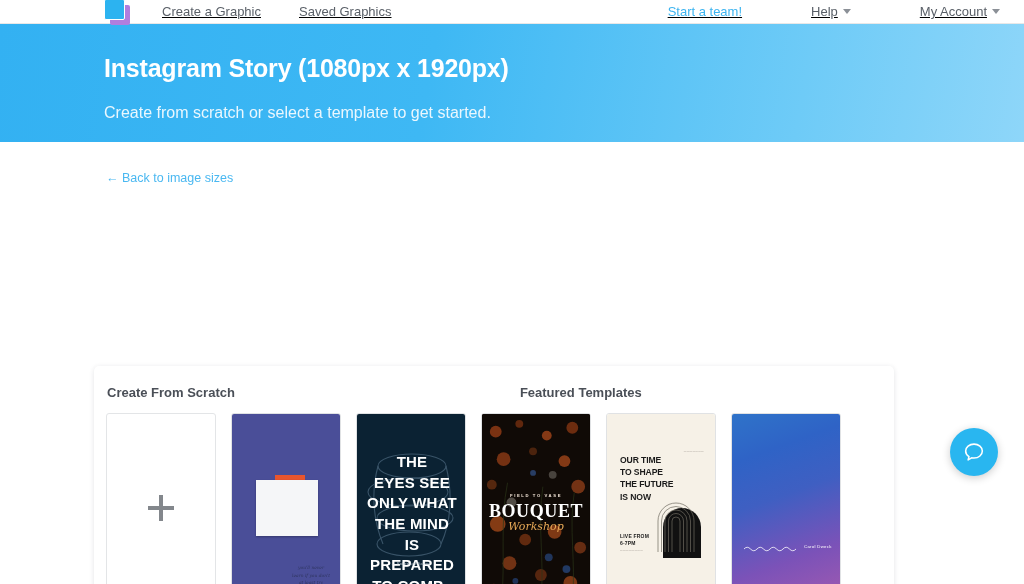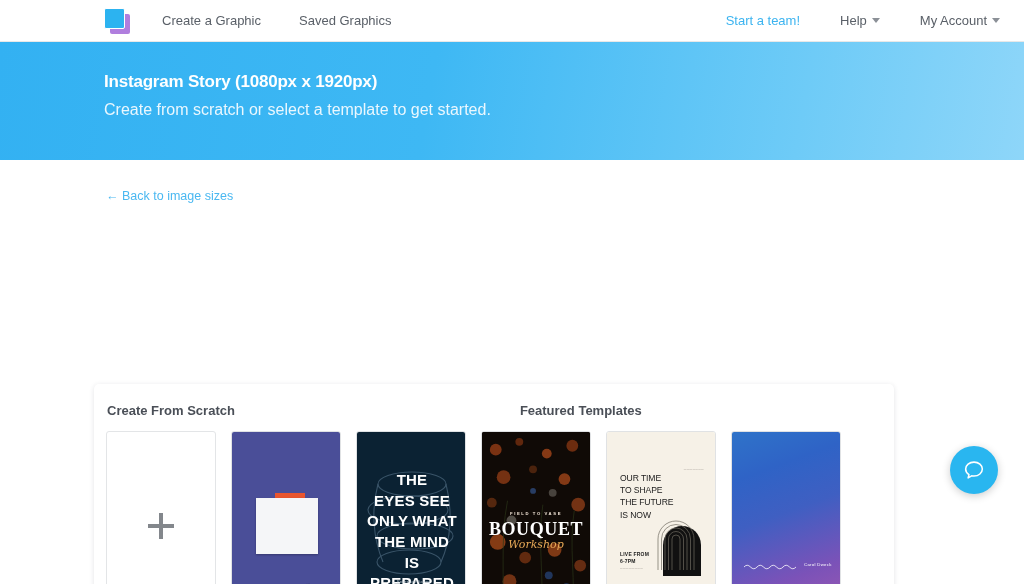--- a/index.html
+++ b/index.html
@@ -6,27 +6,28 @@
   html, body {
     width: 1024px; height: 584px;
     overflow: hidden;
     background: #ffffff;
     font-family: "Liberation Sans", sans-serif;
     -webkit-font-smoothing: antialiased;
   }
 
   
   .topnav {
-    height: 42px;
+    height: 24px;
     background: #ffffff;
     border-bottom: 1px solid #e8e8e8;
     display: flex;
     align-items: center;
     padding: 0 24px 0 104px;
     position: relative;
+    text-decoration: underline;
   }
   .brand-logo {
     position: relative;
     width: 28px; height: 26px;
     margin-right: 30px;
     flex: 0 0 auto;
   }
   .brand-logo .sq-purple {
     position: absolute; left: 6px; top: 6px;
     width: 20px; height: 20px;
@@ -46,20 +47,21 @@
     color: #5a6068;
     margin-right: 38px;
     text-decoration: none;
     white-space: nowrap;
     cursor: pointer;
   }
   .nav-right {
     margin-left: auto;
     display: flex;
     align-items: center;
+    gap: 29px;
   }
   .nav-right .nav-link { margin-right: 0; margin-left: 40px; }
   .nav-link.accent { color: #3cb4f0; }
   .caret {
     display: inline-block;
     margin-left: 5px;
     border-left: 4px solid transparent;
     border-right: 4px solid transparent;
     border-top: 5px solid #8b9097;
     vertical-align: middle;
@@ -67,24 +69,24 @@
   }
 
   
   .hero {
     height: 118px;
     background: linear-gradient(100deg, #33b1f2 0%, #3eb8f4 42%, #6ecbf7 78%, #8ed6f9 100%);
     padding: 30px 0 0 104px;
     color: #ffffff;
   }
   .hero h1 {
-    font-size: 17px;
+    font-size: 25px;
     font-weight: bold;
     letter-spacing: -0.2px;
-    margin-bottom: 9px;
+    margin-bottom: 21px;
   }
   .hero p {
     font-size: 16px;
     font-weight: 400;
     color: #eaf7fe;
   }
 
   
   .page {
     background: #ffffff;
@@ -229,21 +231,21 @@
     font-style: italic;
     font-size: 11px;
     color: #e7a957;
   }
 
   
   .t-future { background: #f6f1e7; }
   .t-future .head {
     position: absolute; left: 13px; top: 40px; right: 10px;
     font-size: 8.6px;
-    font-weight: normal;
+    font-weight: bold;
     line-height: 1.42;
     color: #1b1b1b;
     letter-spacing: -.1px;
   }
   .t-future .tiny-top {
     position: absolute; right: 11px; top: 36px;
     font-size: 2.6px; color: #8e8980; letter-spacing: .3px;
   }
   .t-future .live {
     position: absolute; left: 13px; top: 119px;

